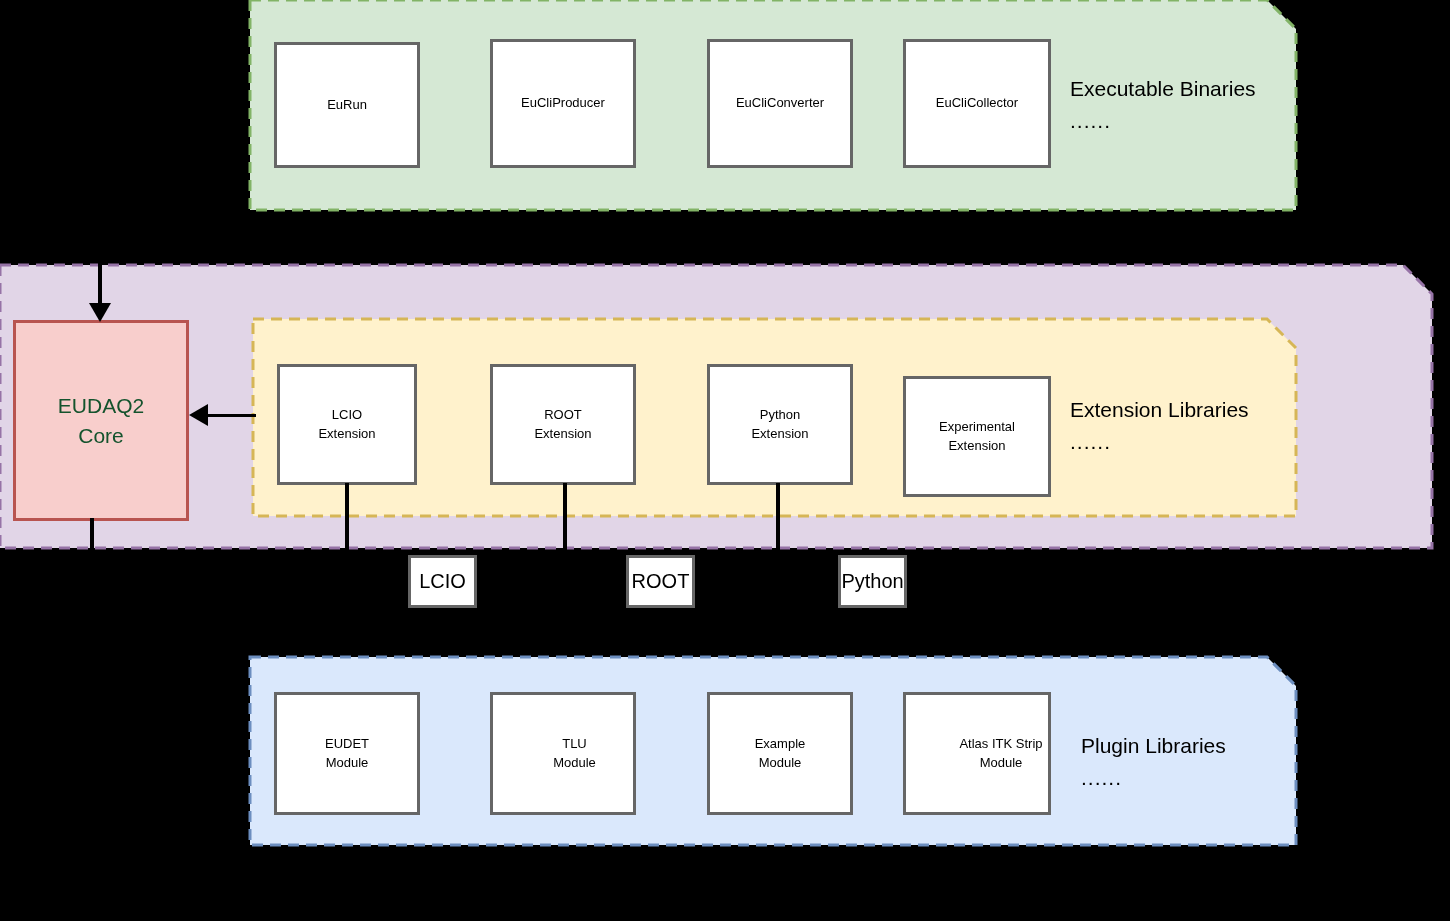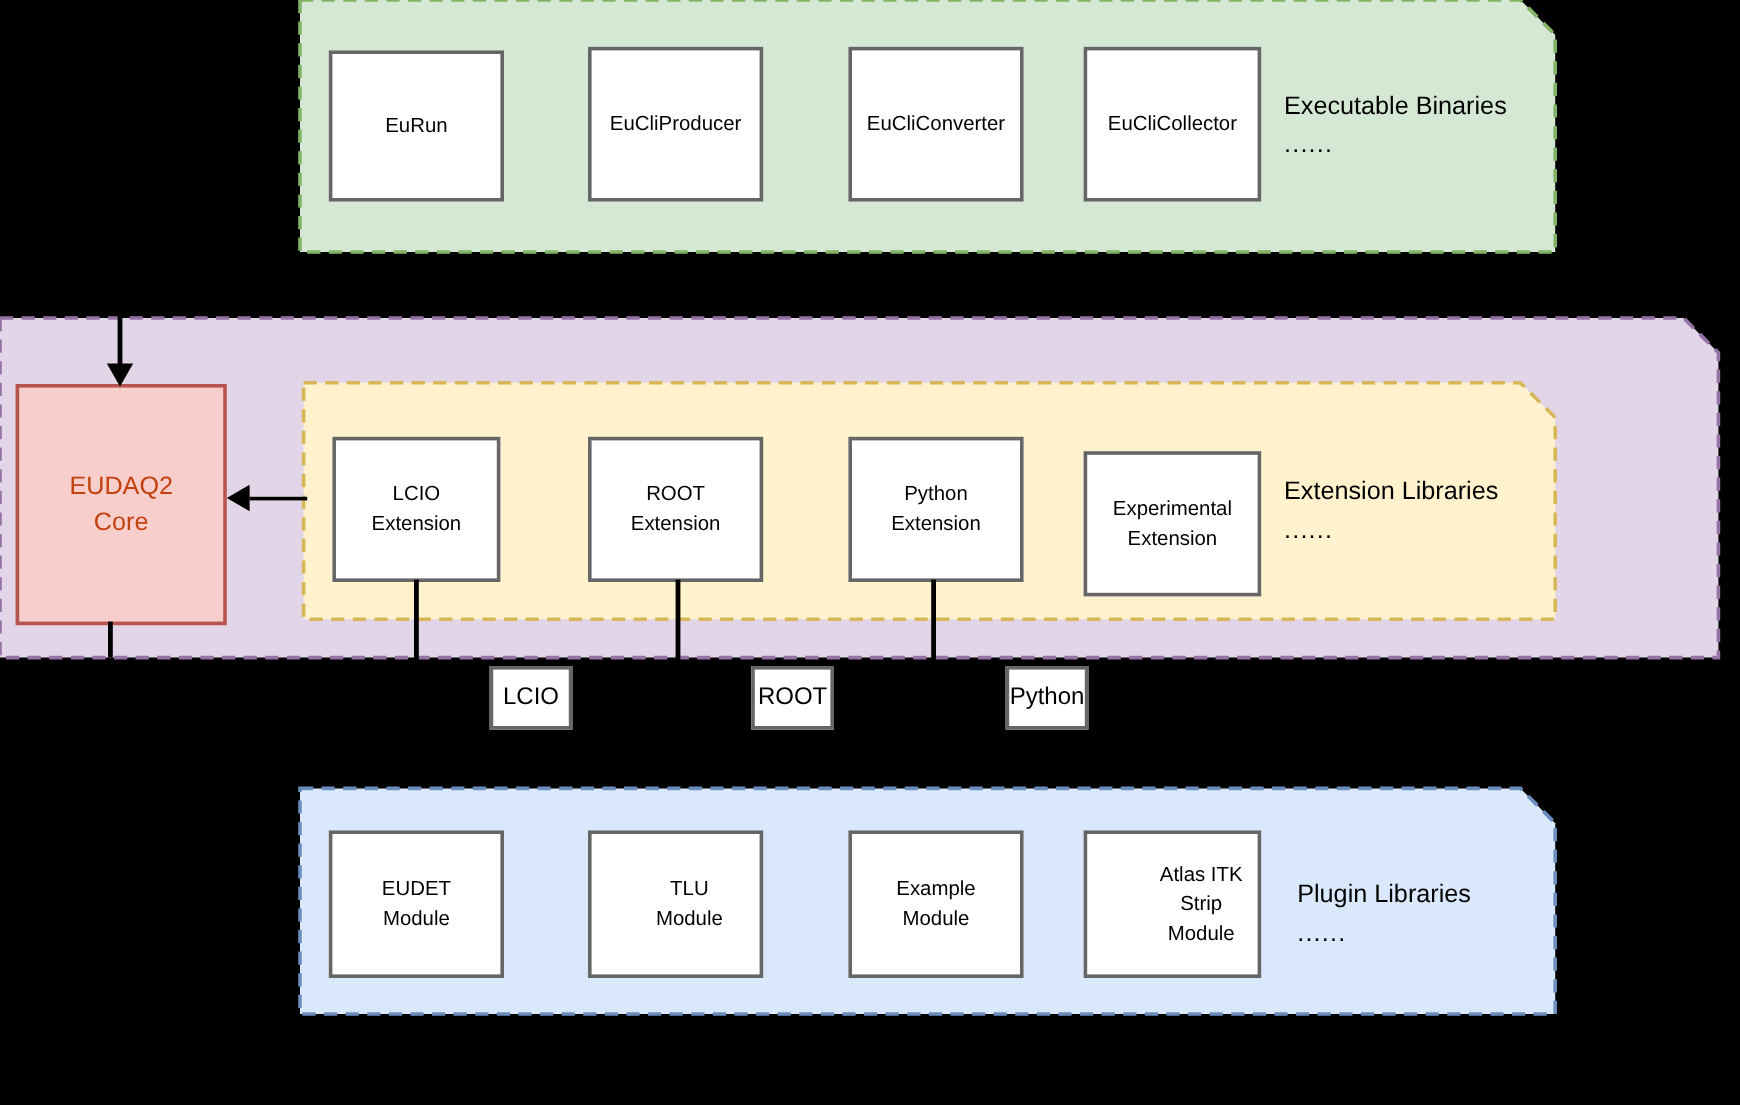--- a/index.html
+++ b/index.html
@@ -34,21 +34,21 @@
   
   .nbox{
     position:absolute;
     background:#ffffff;
     border:3px solid #666666;
     box-sizing:border-box;
     display:flex;
     align-items:center;
     justify-content:center;
     text-align:center;
-    font-size:17px;
+    font-size:13px;
     line-height:1.42;
     color:#000;
   }
   .nbox.small{
     font-size:20px;
     border:3px solid #666666;
     white-space:nowrap;
   }
   .nbox .lines{padding:0 2px;}
 
@@ -57,21 +57,21 @@
     position:absolute;
     background:#f8cecc;
     border:3px solid #b85450;
     box-sizing:border-box;
     display:flex;
     align-items:center;
     justify-content:center;
     text-align:center;
     font-size:21px;
     line-height:1.42;
-    color:#c2410c;
+    color:#14532d;
   }
 
   
   .vline{position:absolute;background:#000;width:4px;}
   .hline{position:absolute;background:#000;height:3px;}
   .arrowhead{position:absolute;width:0;height:0;}
   .arrow-down{
     border-left:11px solid transparent;
     border-right:11px solid transparent;
     border-top:19px solid #000;

